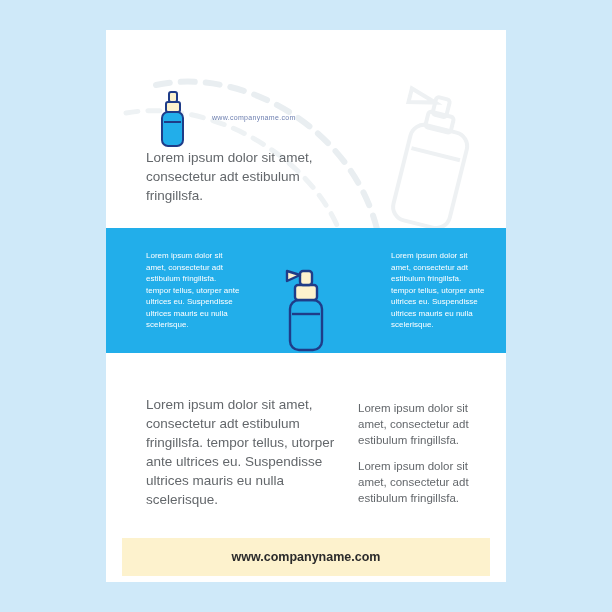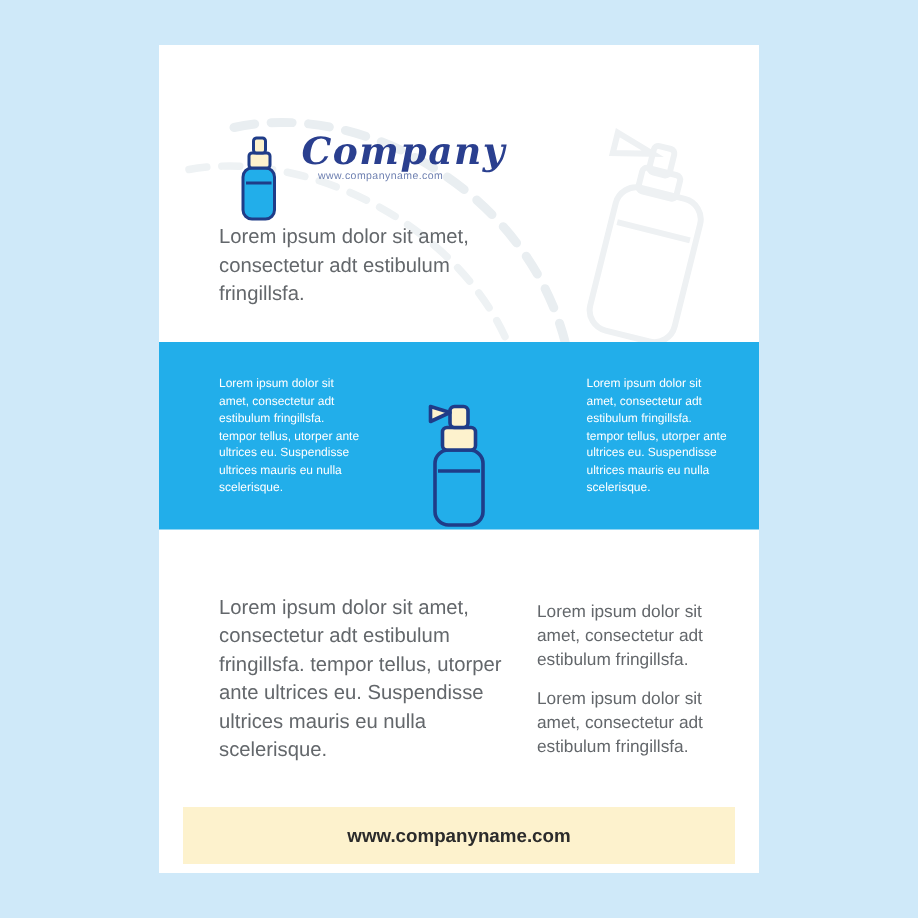--- a/index.html
+++ b/index.html
@@ -184,21 +184,20 @@
       </g>
     </svg>
 
     <svg class="logo-mark" viewBox="0 0 34 62">
       <rect x="6" y="24" width="21" height="34" rx="6" fill="#22aeea" stroke="#1f3c88" stroke-width="2"></rect>
       <rect x="10" y="14" width="14" height="10" rx="2" fill="#fdf2cd" stroke="#1f3c88" stroke-width="2"></rect>
       <rect x="13" y="4" width="8" height="10" rx="2" fill="#fdf2cd" stroke="#1f3c88" stroke-width="2"></rect>
       <line x1="8" y1="34" x2="25" y2="34" stroke="#1f3c88" stroke-width="2"></line>
     </svg>
 
-    <div class="company-name">Company</div>
     <div class="company-url">www.companyname.com</div>
 
     <div class="intro-text">Lorem ipsum dolor sit amet, consectetur adt estibulum fringillsfa.</div>
   </div>
 
   <div class="band">
     <div class="band-col left">Lorem ipsum dolor sit amet, consectetur adt estibulum fringillsfa. tempor tellus, utorper ante ultrices eu. Suspendisse ultrices mauris eu nulla scelerisque.</div>
     <div class="band-col right">Lorem ipsum dolor sit amet, consectetur adt estibulum fringillsfa. tempor tellus, utorper ante ultrices eu. Suspendisse ultrices mauris eu nulla scelerisque.</div>
 
     <svg class="band-bottle" viewBox="0 0 46 88">

